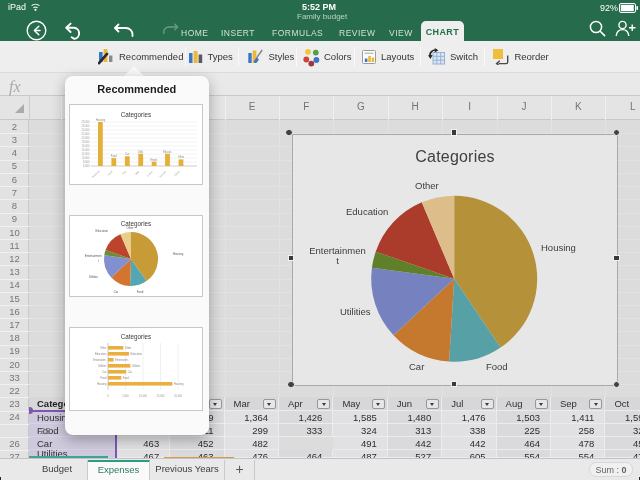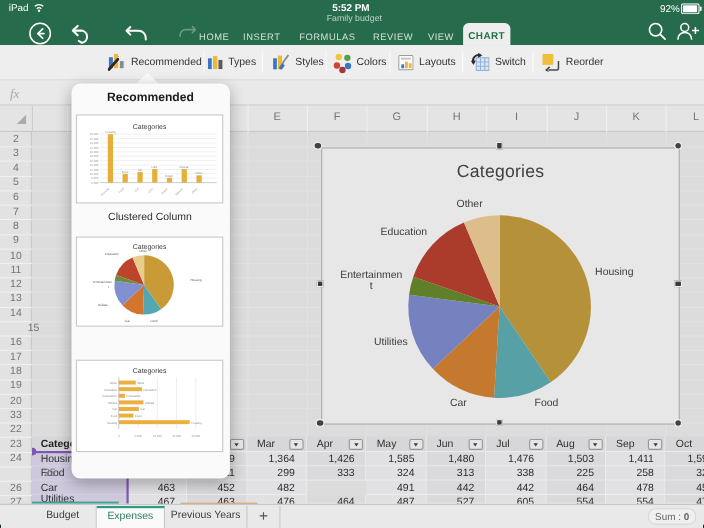--- a/index.html
+++ b/index.html
@@ -8,21 +8,21 @@
 #ribbon{position:absolute;left:0;top:0;width:640px;height:41px;background:#266b4b;}
 #ribbon .st{position:absolute;color:#fff;font-size:9px;}
 .tab{position:absolute;top:27.5px;font-size:8.5px;letter-spacing:.5px;color:#cfe0d6;}
 #chartTab{position:absolute;left:420.8px;top:21px;width:43.2px;height:20px;background:#eeeeef;border-radius:5px 5px 0 0;text-align:center;line-height:22px;font-size:9px;letter-spacing:.4px;font-weight:bold;color:#1f7044;}
 
 #toolbar{position:absolute;left:0;top:41px;width:640px;height:31px;background:#eeeeef;}
 #toolbar .lbl{position:absolute;top:10px;font-size:9.5px;color:#333;}
 #toolbar .sep{position:absolute;top:6px;height:19px;width:1px;background:#fafafb;}
 
 #fbar{position:absolute;left:0;top:72px;width:640px;height:24px;background:#e9e9ea;border-top:1px solid #dcdcde;border-bottom:1px solid #c9c9cb;}
-#fx{position:absolute;left:9px;top:5px;font-family:"Liberation Serif",serif;font-style:italic;font-size:12px;color:#a9a9ab;}
+#fx{position:absolute;left:9px;top:5px;font-family:"Liberation Serif",serif;font-style:italic;font-size:16px;color:#a9a9ab;}
 
 #chead{position:absolute;left:0;top:96px;width:640px;height:24px;background:#e4e4e5;border-bottom:1px solid #c8c8ca;}
 .clet{position:absolute;top:5px;width:54px;text-align:center;font-size:10px;color:#737375;}
 .cline{position:absolute;top:0;width:1px;height:24px;background:#f0f0f1;}
 
 #grid{position:absolute;left:0;top:120px;width:640px;height:338px;background:#dcdcdd;}
 .hrow{position:absolute;left:29px;width:611px;height:1px;background:#e2e2e3;}
 .vcol{position:absolute;top:0;width:1px;height:277px;background:#e2e2e3;}
 #rowhead{position:absolute;left:0;top:0;width:29px;height:338px;background:#e2e2e3;border-right:1px solid #c8c8ca;}
 .rnum{position:absolute;left:0;width:29px;text-align:center;font-size:9.5px;color:#757577;}
@@ -312,21 +312,21 @@
       <div class="rnum" style="top:106.5px;">10</div>
       <div class="rline" style="top:118.9px;"></div>
       <div class="rnum" style="top:119.7px;">11</div>
       <div class="rline" style="top:132.1px;"></div>
       <div class="rnum" style="top:132.9px;">12</div>
       <div class="rline" style="top:145.3px;"></div>
       <div class="rnum" style="top:146.1px;">13</div>
       <div class="rline" style="top:158.5px;"></div>
       <div class="rnum" style="top:159.3px;">14</div>
       <div class="rline" style="top:171.7px;"></div>
-      <div class="rnum" style="top:172.5px;margin-left:16px;">15</div>
+      <div class="rnum" style="top:172.5px;">15</div>
       <div class="rline" style="top:184.9px;"></div>
       <div class="rnum" style="top:185.7px;">16</div>
       <div class="rline" style="top:198.2px;"></div>
       <div class="rnum" style="top:199.0px;">17</div>
       <div class="rline" style="top:211.4px;"></div>
       <div class="rnum" style="top:212.2px;">18</div>
       <div class="rline" style="top:224.6px;"></div>
       <div class="rnum" style="top:225.4px;">19</div>
       <div class="rline" style="top:237.8px;"></div>
       <div class="rnum" style="top:238.6px;">20</div>
@@ -424,21 +424,20 @@
         <text x="84.1" y="55.6" font-size="2.6" fill="#888" text-anchor="middle" font-family="Liberation Sans">Entert.</text>
         <text x="83.2" y="66.5" font-size="2.6" fill="#999" text-anchor="end" transform="rotate(-45 83.2 66.5)" font-family="Liberation Sans">Entert.</text>
         <rect x="95.1" y="48.7" width="4.8" height="12.3" fill="#e5b03a"></rect>
         <text x="97.5" y="47.7" font-size="2.6" fill="#888" text-anchor="middle" font-family="Liberation Sans">Educat.</text>
         <text x="96.6" y="66.5" font-size="2.6" fill="#999" text-anchor="end" transform="rotate(-45 96.6 66.5)" font-family="Liberation Sans">Educat.</text>
         <rect x="108.6" y="54.4" width="4.8" height="6.6" fill="#e5b03a"></rect>
         <text x="111.0" y="53.4" font-size="2.6" fill="#888" text-anchor="middle" font-family="Liberation Sans">Other</text>
         <text x="110.1" y="66.5" font-size="2.6" fill="#999" text-anchor="end" transform="rotate(-45 110.1 66.5)" font-family="Liberation Sans">Other</text>
       </svg>
     </div>
-  <div class="tlab" style="top:116px;">Clustered Column</div>
   <div class="thumb" style="top:139px;height:82px;" id="th2">
       <svg width="132" height="80" viewBox="0 0 132 80" style="position:absolute;left:0;top:0;">
         <text x="66" y="10" font-size="6.3" fill="#3a3a3a" text-anchor="middle" font-family="Liberation Sans">Categories</text>
         <path d="M61 43 L61.00 16.00 A27 27 0 0 1 76.49 65.12 Z" fill="#c99b36"></path>
         <path d="M61 43 L76.49 65.12 A27 27 0 0 1 60.06 69.98 Z" fill="#54a7b2"></path>
         <path d="M61 43 L60.06 69.98 A27 27 0 0 1 41.25 61.41 Z" fill="#d3742f"></path>
         <path d="M61 43 L41.25 61.41 A27 27 0 0 1 34.26 39.24 Z" fill="#828fd0"></path>
         <path d="M61 43 L34.26 39.24 A27 27 0 0 1 35.55 33.99 Z" fill="#68903a"></path>
         <path d="M61 43 L35.55 33.99 A27 27 0 0 1 50.45 18.15 Z" fill="#bc442c"></path>
         <path d="M61 43 L50.45 18.15 A27 27 0 0 1 61.00 16.00 Z" fill="#e9cd8b"></path>

